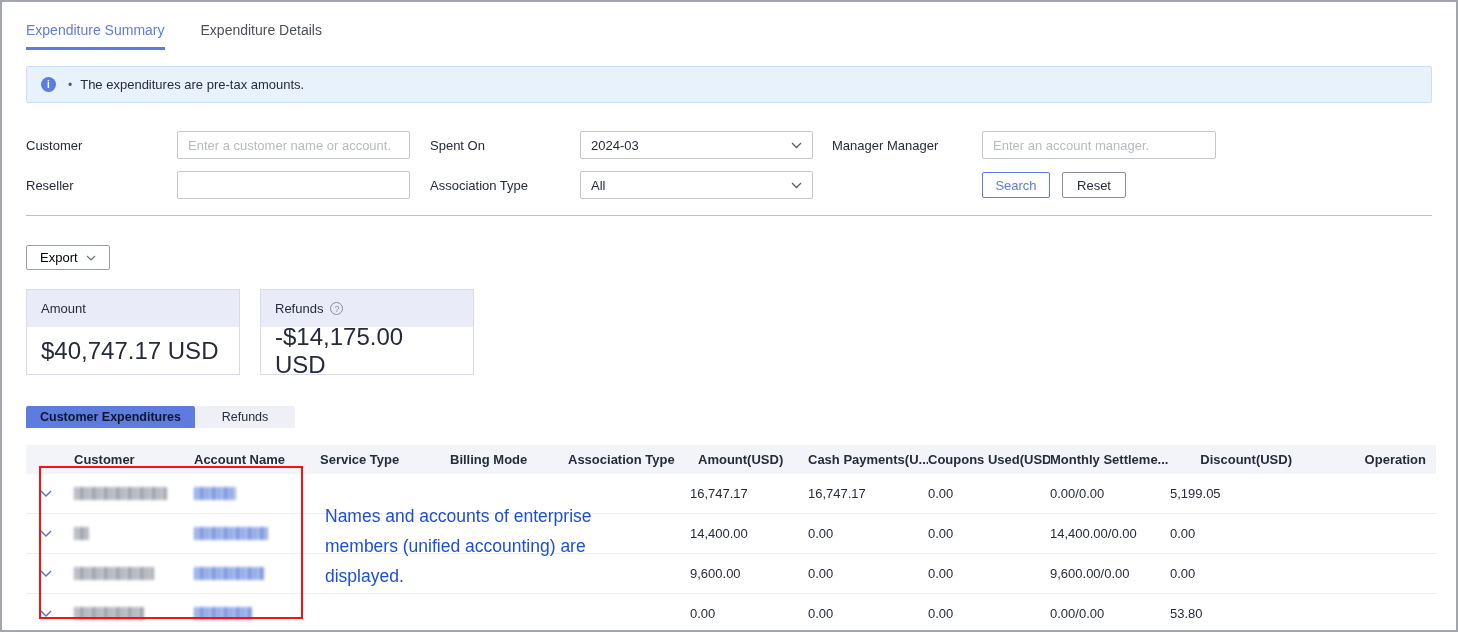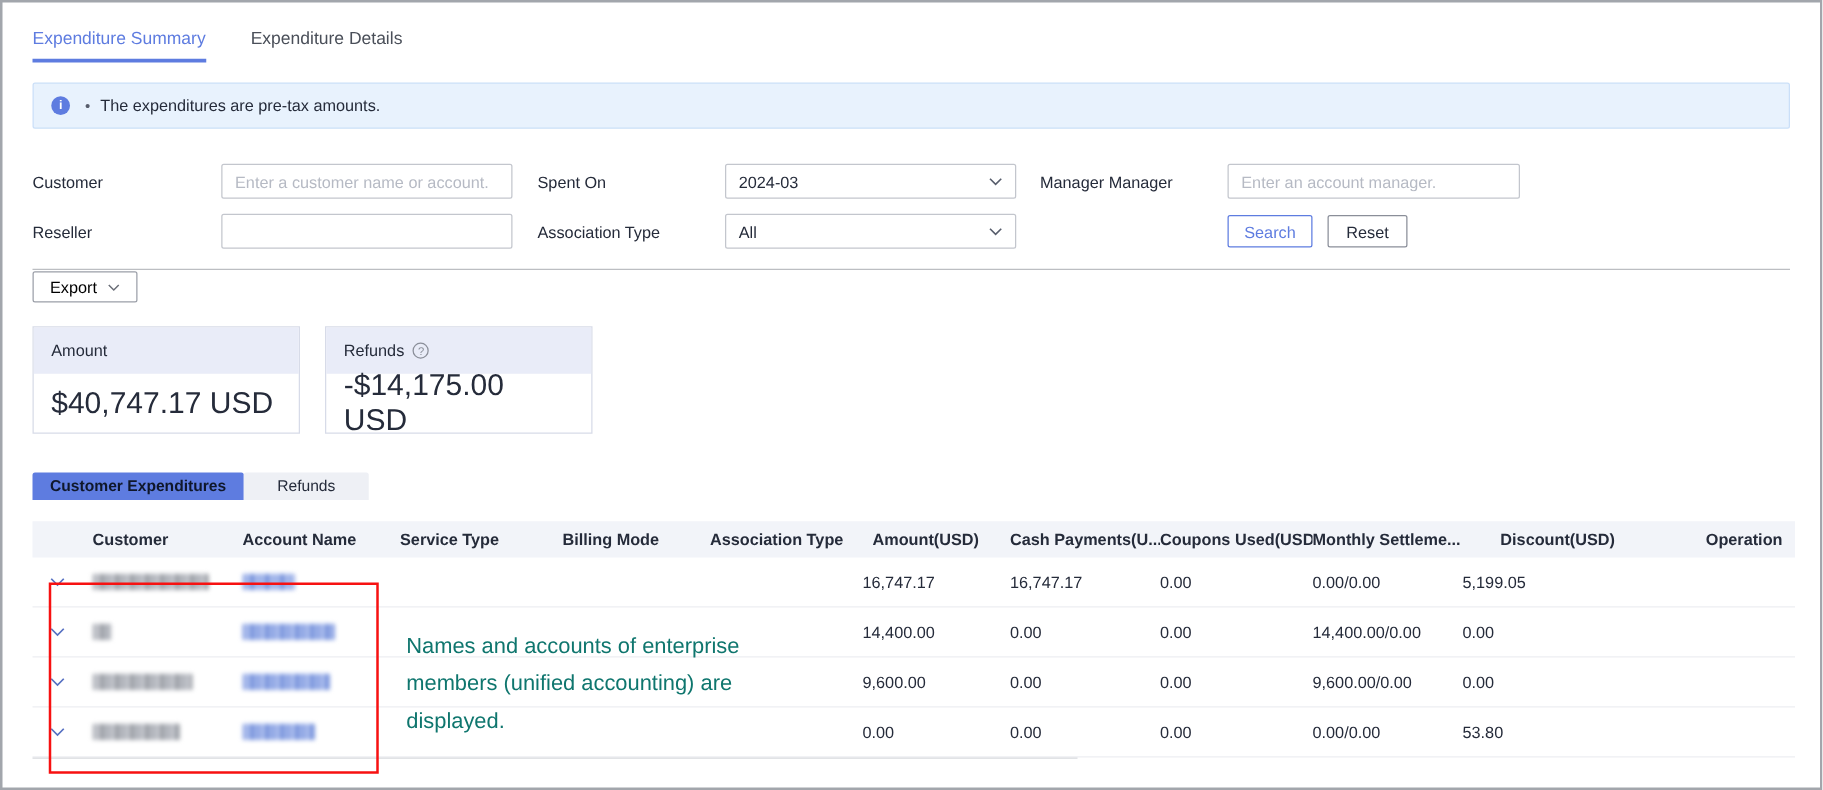--- a/index.html
+++ b/index.html
@@ -52,21 +52,21 @@
     height:26px; border-radius:2px; background:#fff; font-size:13px;
     display:inline-flex; align-items:center; justify-content:center;
     cursor:pointer; font-family:"Liberation Sans", sans-serif;
   }
   .btn-search { width:68px; border:1px solid #5e7ce0; color:#5e7ce0; }
   .btn-reset  { width:64px; border:1px solid #8a8e99; color:#252b3a; }
 
   .hr { margin:16px 24px 0; border-top:1px solid #bcbec2; }
 
   
-  .export-row { margin:1px 24px 0;text-decoration:underline; }
+  .export-row { margin:29px 24px 0;text-decoration:underline; }
   .btn-export {
     height:25px; padding:0 13px; border:1px solid #9b9fa8; border-radius:2px;
     background:#fff; font-size:13px; display:inline-flex; align-items:center;
     gap:8px; cursor:pointer;
   }
 
   
   .cards { margin:19px 24px 0; display:flex; gap:20px; }
   .card { width:214px; height:86px; border:1px solid #d7dbe8; background:#fff; }
   .card-header {
@@ -109,21 +109,21 @@
   .blur-blue {
     background:repeating-linear-gradient(90deg,#7d97e0 0px,#b5c5ef 4px,#6e8bd9 8px,#c5d2f3 12px);
     cursor:pointer;
   }
   .table-bottom-line { width:836px; border-top:1px solid #d8dade; }
 
   
   .red-box { position:absolute; left:37px; top:464px; width:264px; height:153px;
     border:2px solid #f71111; pointer-events:none; }
   .red-note { position:absolute; left:323px; top:499px; width:300px;
-    font-size:17.5px; line-height:30px; color:#0f766e; }
+    font-size:17.5px; line-height:30px; color:#1d4ed8; }
 
   .chev { display:inline-block; }
 </style>
 </head>
 <body>
 
 <div class="frame">
 
   <div class="top-tabs">
     <div class="top-tab active">Expenditure Summary</div>

